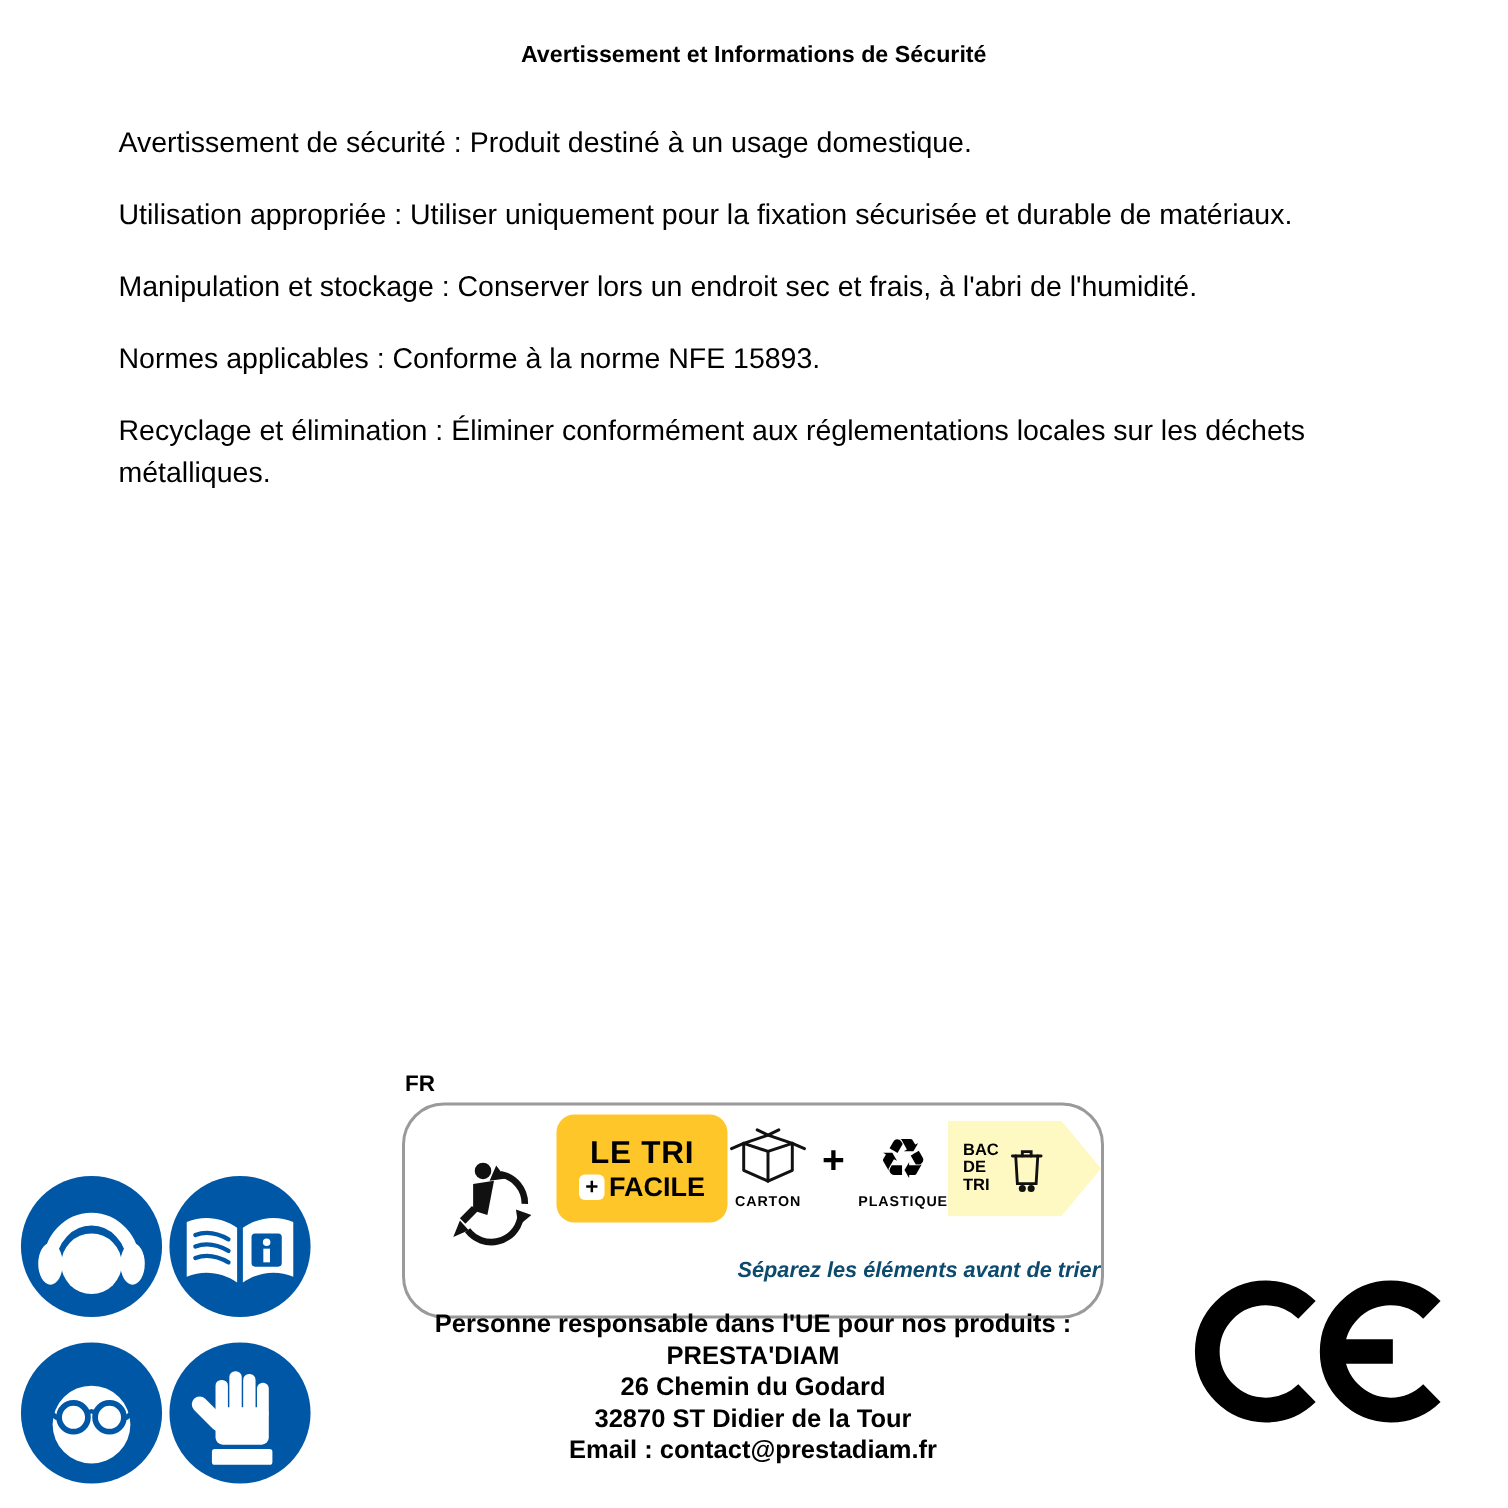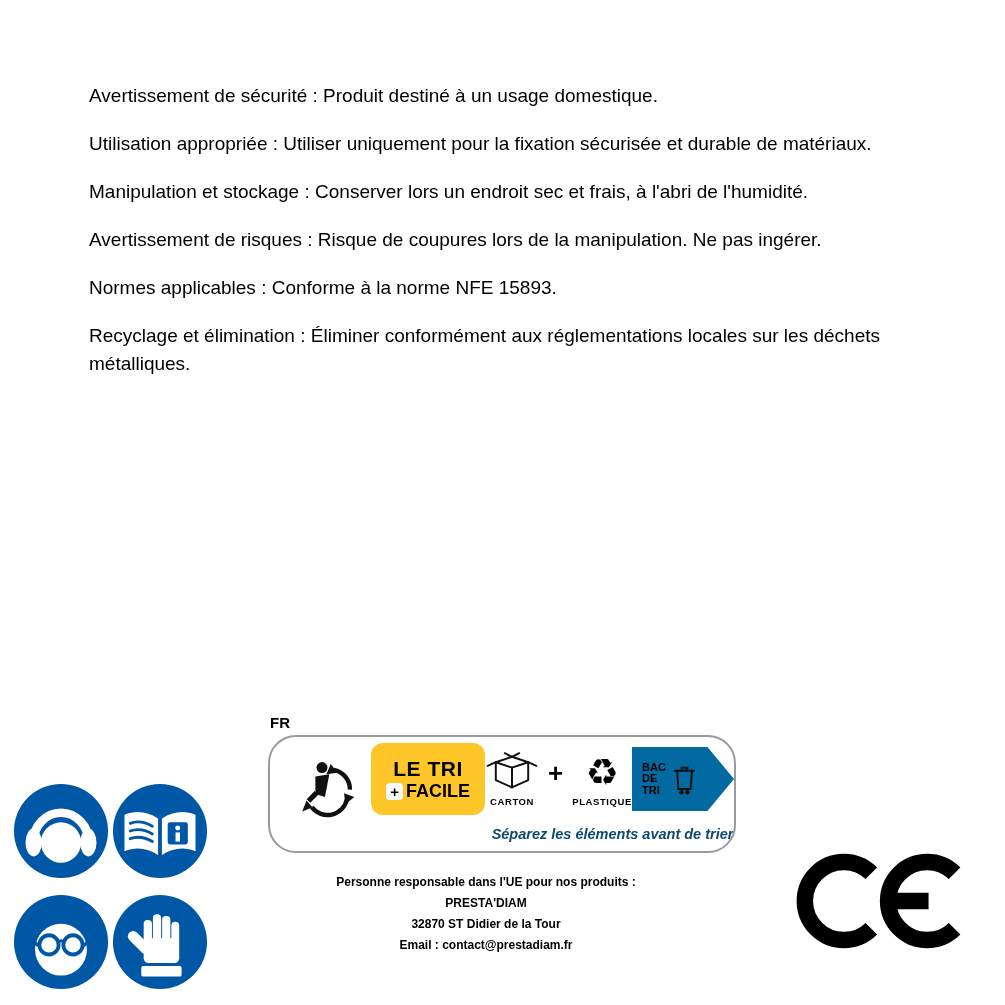--- a/index.html
+++ b/index.html
@@ -9,34 +9,34 @@
     font-family: "Liberation Sans", sans-serif; color: #000; overflow: hidden;
   }
   .title {
     position: absolute; top: 28px; left: 0; width: 100%;
     text-align: center; font-size: 15.5px; font-weight: bold;
   }
   .body-text {
     position: absolute; top: 82px; left: 72px; width: 852px;
     font-size: 19px; line-height: 28px;
   }
-  .body-text p { margin: 0 0 20px 17px; }
+  .body-text p { margin: 0 0 20px 7px; }
 
   
   .icon-grid {
     position: absolute; left: 13px; top: 783px;
     display: grid; grid-template-columns: 96px 96px; grid-auto-rows: 96px;
     column-gap: 3px; row-gap: 15px;
   }
   .picto svg { width: 96px; height: 96px; display: block; }
 
   
   .fr-label { position: absolute; left: 270px; top: 714px; font-size: 15px; font-weight: bold; }
   .banner {
-    position: absolute; left: 268px; top: 735px; width: 468px; height: 118px;
+    position: absolute; left: 268px; top: 735px; width: 468px; height: 144px;
     border: 2px solid #9a9a9a; border-radius: 28px; background: #fff;
     display: flex; overflow: hidden; padding-left: 25px;
   }
   .triman { width: 82px; display: flex; align-items: center; justify-content: center; }
   .triman svg { width: 66px; height: 80px; }
   .banner-right { flex: 1; display: flex; flex-direction: column; }
   .banner-top { height: 80px; display: flex; align-items: center; }
   .yellow-box {
     width: 114px; height: 72px; background: #FFC629; border-radius: 12px;
     display: flex; flex-direction: column; align-items: center; justify-content: center;
@@ -48,50 +48,50 @@
     width: 17px; height: 17px; background: #fff; border-radius: 4px;
     display: flex; align-items: center; justify-content: center; font-size: 15px; font-weight: bold;
   }
   .materials { flex: 1; display: flex; align-items: center; justify-content: center; gap: 9px; padding-top: 4px; }
   .material { display: flex; flex-direction: column; align-items: center; }
   .material svg { width: 54px; height: 42px; display: block; }
   .mat-label { font-size: 9.5px; font-weight: bold; letter-spacing: 0.6px; margin-top: 2px; }
   .mat-plus { font-size: 26px; font-weight: bold; margin-bottom: 12px; }
   .recycle-glyph { font-size: 37px; line-height: 42px; font-family: "DejaVu Sans", sans-serif; }
   .arrow {
-    width: 102px; height: 64px; background: #0369a1; margin-top: 4px;
+    width: 102px; height: 64px; background: #fef9c3; margin-top: 4px;
     clip-path: polygon(0 0, 74% 0, 100% 50%, 74% 100%, 0 100%);
     display: flex; align-items: center; padding-left: 10px; gap: 6px;
   }
   .bin-lines { font-size: 11px; font-weight: bold; line-height: 11.5px; }
   .arrow svg { width: 25px; height: 35px; display: block; }
   .tagline {
     flex: 1; display: flex; align-items: center; justify-content: center;
     padding-left: 120px; font-size: 14.5px; font-weight: bold; font-style: italic; color: #0c4a6e;
   }
 
   .address {
-    position: absolute; left: 252px; top: 872px; width: 468px;
-    text-align: center; font-size: 12px; font-weight: bold; line-height: 21px;
+    position: absolute; left: 268px; top: 872px; width: 468px;
+    text-align: center; font-size: 17px; font-weight: bold; line-height: 21px;
   }
 
   .ce { position: absolute; left: 795px; top: 853px; }
   .ce svg { width: 170px; height: 96px; display: block; }
 </style>
 </head>
 <body>
 
 <div class="page">
 
+  <div class="title">Avertissement et Informations de Sécurité</div>
 
   <div class="body-text">
     <p>Avertissement de sécurité : Produit destiné à un usage domestique.</p>
     <p>Utilisation appropriée : Utiliser uniquement pour la fixation sécurisée et durable de matériaux.</p>
     <p>Manipulation et stockage : Conserver lors un endroit sec et frais, à l'abri de l'humidité.</p>
-    <p>Avertissement de risques : Risque de coupures lors de la manipulation. Ne pas ingérer.</p>
     <p>Normes applicables : Conforme à la norme NFE 15893.</p>
     <p>Recyclage et élimination : Éliminer conformément aux réglementations locales sur les déchets métalliques.</p>
   </div>
 
   <div class="icon-grid">
     <div class="picto">
       <svg viewBox="0 0 100 100">
         <circle cx="50" cy="50" r="49" fill="#0057A6"></circle>
         <path d="M21,62 A29,31 0 0 1 79,62" fill="none" stroke="#fff" stroke-width="9" stroke-linecap="round"></path>
         <circle cx="50" cy="62" r="21" fill="#fff"></circle>
@@ -199,20 +199,21 @@
           </svg>
         </div>
       </div>
       <div class="tagline">Séparez les éléments avant de trier</div>
     </div>
   </div>
 
   <div class="address">
     <div>Personne responsable dans l'UE pour nos produits :</div>
     <div>PRESTA'DIAM</div>
+    <div>26 Chemin du Godard</div>
     <div>32870 ST Didier de la Tour</div>
     <div>Email : contact@prestadiam.fr</div>
   </div>
 
   <div class="ce">
     <svg viewBox="0 0 196 110">
       <g fill="none" stroke="#000" stroke-width="19">
         <path d="M88,23 A45,45 0 1 0 88,87"></path>
         <path d="M184,23 A45,45 0 1 0 184,87"></path>
         <path d="M109,55 H154"></path>

